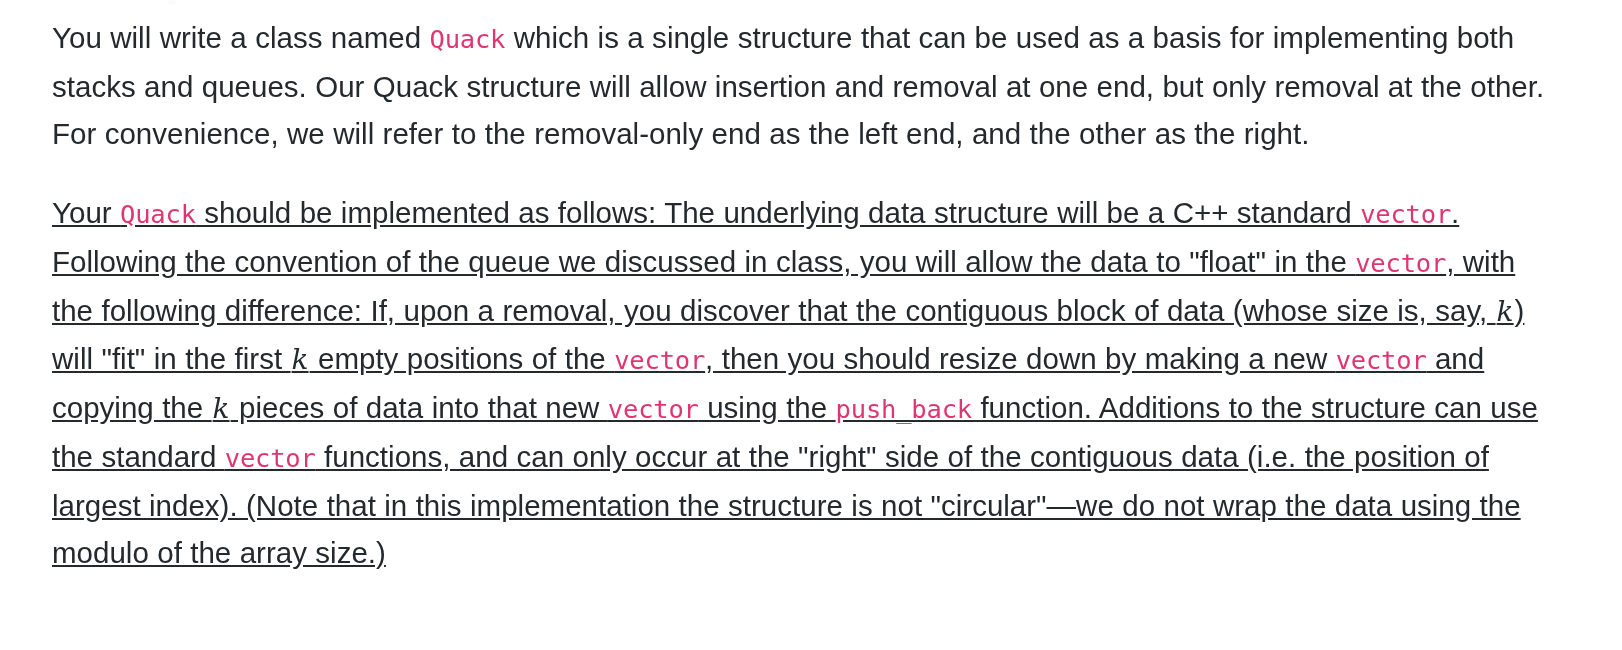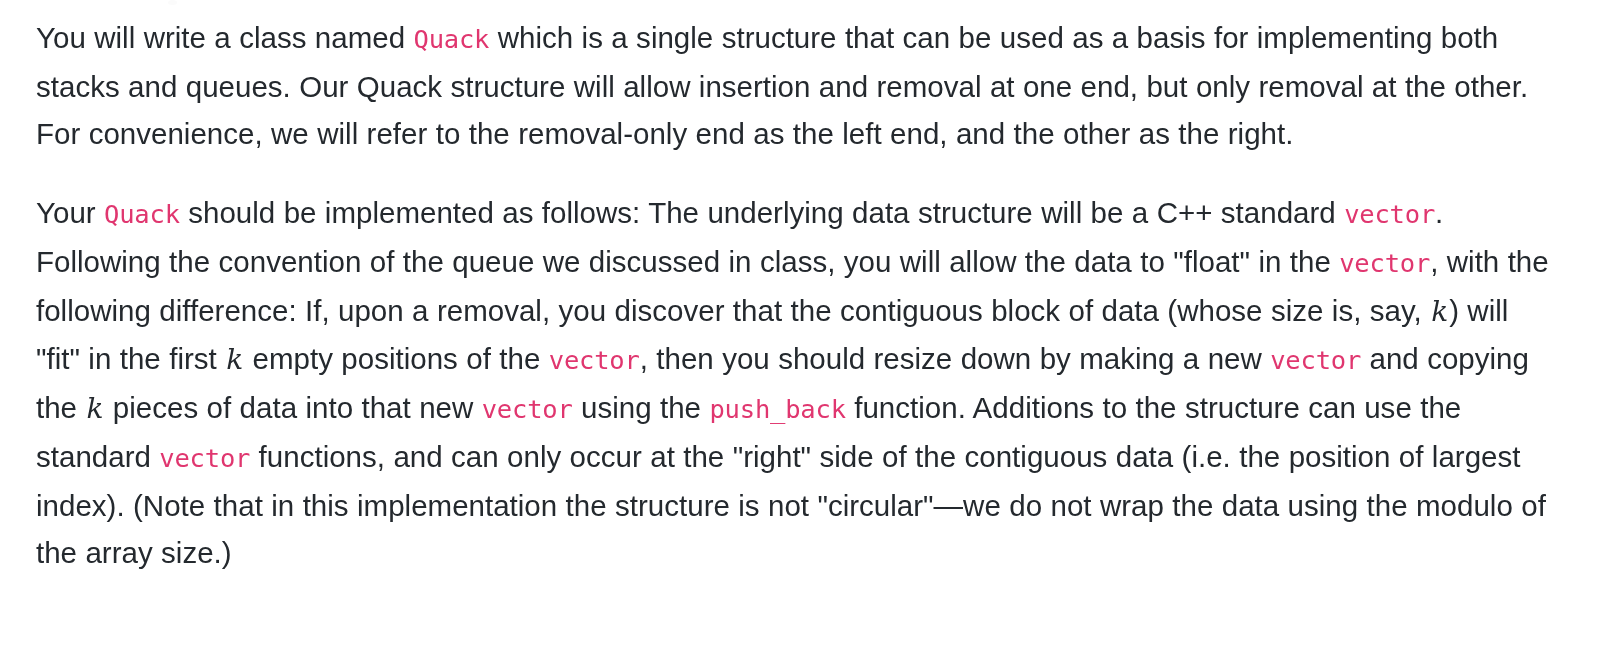--- a/index.html
+++ b/index.html
@@ -12,36 +12,37 @@
     width: 1622px;
     height: 650px;
     overflow: hidden;
     font-family: "Liberation Sans", sans-serif;
     color: #24292e;
     -webkit-font-smoothing: antialiased;
   }
 
   .doc {
     box-sizing: border-box;
-    padding: 14px 70px 0 36px;
+    padding: 14px 70px 0 52px;
     width: 1622px;
   }
 
   p.para {
     margin: 0 0 32px 0;
     font-size: 29.5px;
     line-height: 47px;
     letter-spacing: 0.01px;
     color: #24292e;
     font-weight: 400;
     text-align: left;
     word-spacing: 0.2px;
   }
   p.para:last-child {
     margin-bottom: 16px;
+    text-decoration: underline;
   }
 
   code.code {
     font-family: "DejaVu Sans Mono", "Liberation Mono", monospace;
     color: #e0366f;
     font-size: 25.5px;
     letter-spacing: -0.2px;
     background: transparent;
     padding: 0;
     white-space: pre;

